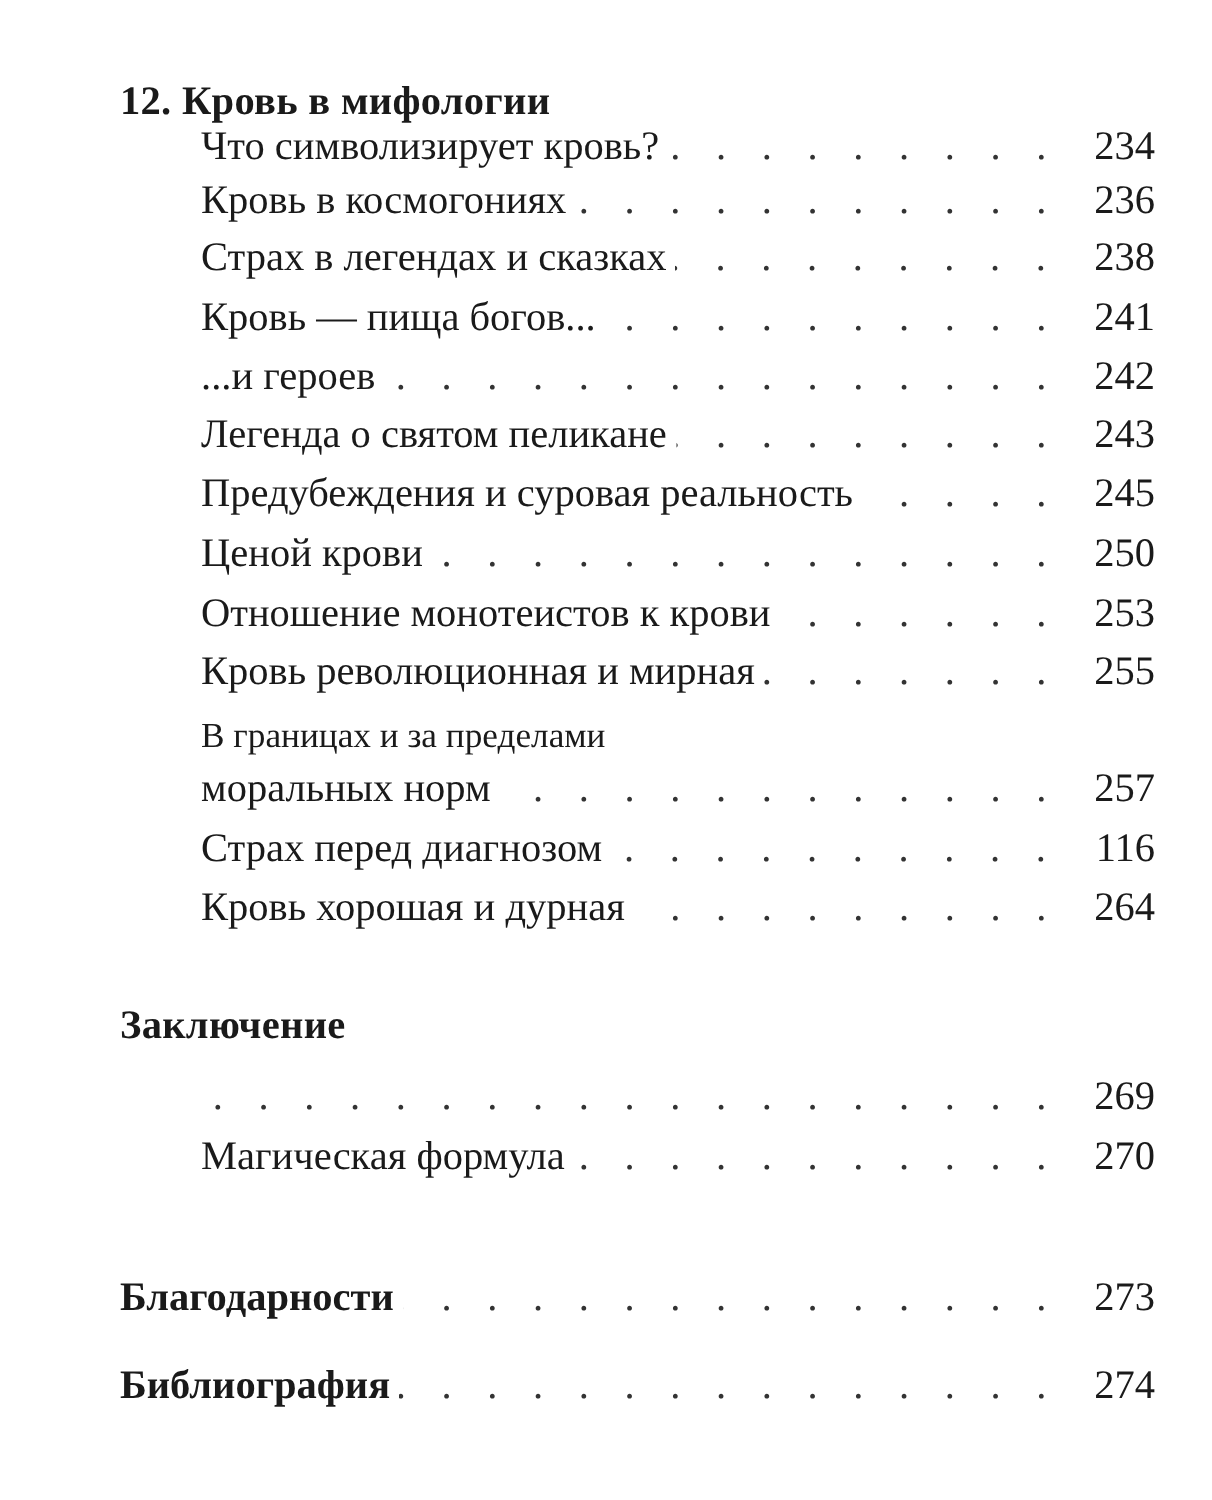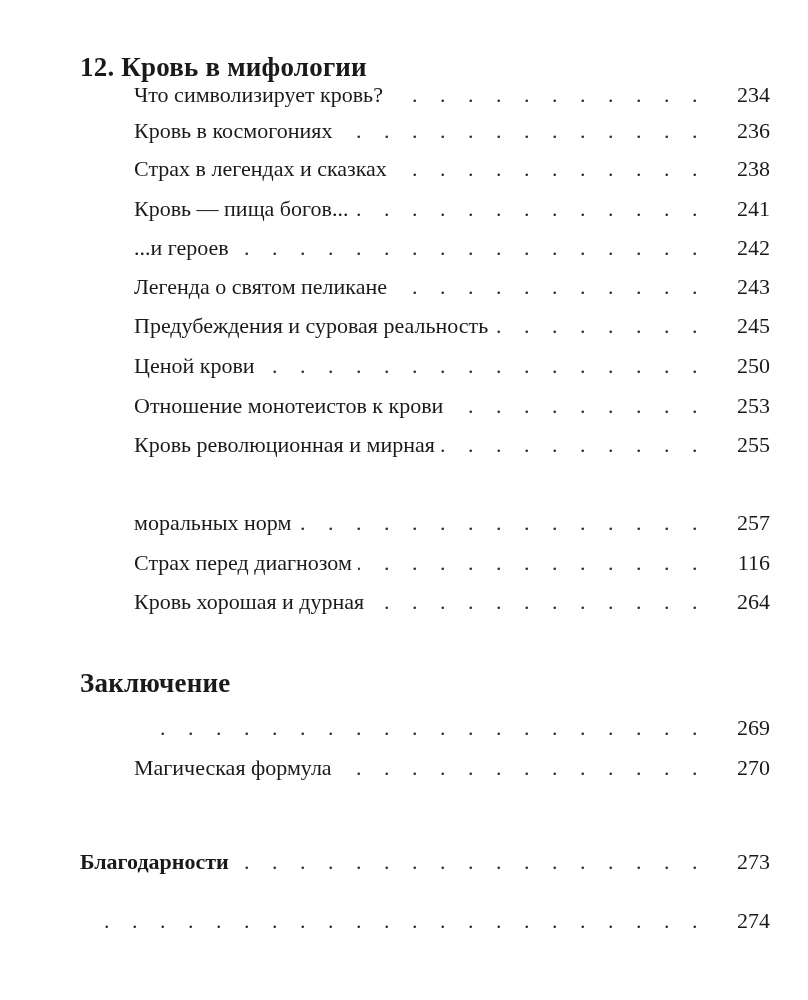--- a/index.html
+++ b/index.html
@@ -1,21 +1,21 @@
 <!DOCTYPE html>
 <html><head>
 <meta charset="utf-8">
 <style>
   html,body{margin:0;padding:0;background:#fff;}
   body{width:808px;height:1000px;position:relative;overflow:hidden;
        font-family:"Liberation Serif","DejaVu Serif",serif;color:#1a1a1a;}
   .page{position:absolute;left:0;top:0;width:808px;height:748px;margin-left:18px;}
   .chapter{position:absolute;left:62px;font-size:27px;font-weight:bold;letter-spacing:0.2px;}
   .section{position:absolute;left:62px;font-size:27px;font-weight:bold;letter-spacing:0.2px;}
-  .entry{position:absolute;display:flex;align-items:flex-end;font-size:22px;}
+  .entry{position:absolute;display:flex;align-items:flex-end;font-size:27px;}
   .entry.sub{left:116px;width:636px;}
   .entry.top{left:62px;width:690px;font-weight:bold;}
   .entry .t{white-space:nowrap;}
   .entry .dots{flex:1;overflow:hidden;white-space:nowrap;margin:0 8px 0 6px;font-weight:normal;
        letter-spacing:8.5px;color:#333;text-align:right;direction:rtl;}
   .entry .pg{width:56px;text-align:right;white-space:nowrap;font-weight:normal;}
   .entry.top .pg{font-weight:normal;}
   .line1{position:absolute;left:116px;font-size:23.5px;white-space:nowrap;}
 </style>
 </head>
@@ -69,20 +69,21 @@
     <span class="t">Отношение монотеистов к крови</span>
     <span class="dots">. . . . . . . . . . . . . . . . . . . . . . . . . . . . . . . . . . . . . . . . . . . . . . . . . . . .</span>
     <span class="pg">253</span>
   </div>
   <div class="entry sub" style="top:432px">
     <span class="t">Кровь революционная и мирная</span>
     <span class="dots">. . . . . . . . . . . . . . . . . . . . . . . . . . . . . . . . . . . . . . . . . . . . . . . . . . . .</span>
     <span class="pg">255</span>
   </div>
 
+  <div class="line1" style="top:478px">В границах и за пределами</div>
   <div class="entry sub" style="top:510px">
     <span class="t">моральных норм</span>
     <span class="dots">. . . . . . . . . . . . . . . . . . . . . . . . . . . . . . . . . . . . . . . . . . . . . . . . . . . .</span>
     <span class="pg">257</span>
   </div>
   <div class="entry sub" style="top:550px">
     <span class="t">Страх перед диагнозом</span>
     <span class="dots">. . . . . . . . . . . . . . . . . . . . . . . . . . . . . . . . . . . . . . . . . . . . . . . . . . . .</span>
     <span class="pg">116</span>
   </div>
@@ -103,17 +104,18 @@
     <span class="dots">. . . . . . . . . . . . . . . . . . . . . . . . . . . . . . . . . . . . . . . . . . . . . . . . . . . .</span>
     <span class="pg">270</span>
   </div>
 
   <div class="entry top" style="top:849px">
     <span class="t">Благодарности</span>
     <span class="dots">. . . . . . . . . . . . . . . . . . . . . . . . . . . . . . . . . . . . . . . . . . . . . . . . . . . .</span>
     <span class="pg">273</span>
   </div>
   <div class="entry top" style="top:908px">
+    <span class="t">Библиография</span>
     <span class="dots">. . . . . . . . . . . . . . . . . . . . . . . . . . . . . . . . . . . . . . . . . . . . . . . . . . . .</span>
     <span class="pg">274</span>
   </div>
 
 </div>
 
 </body></html>

